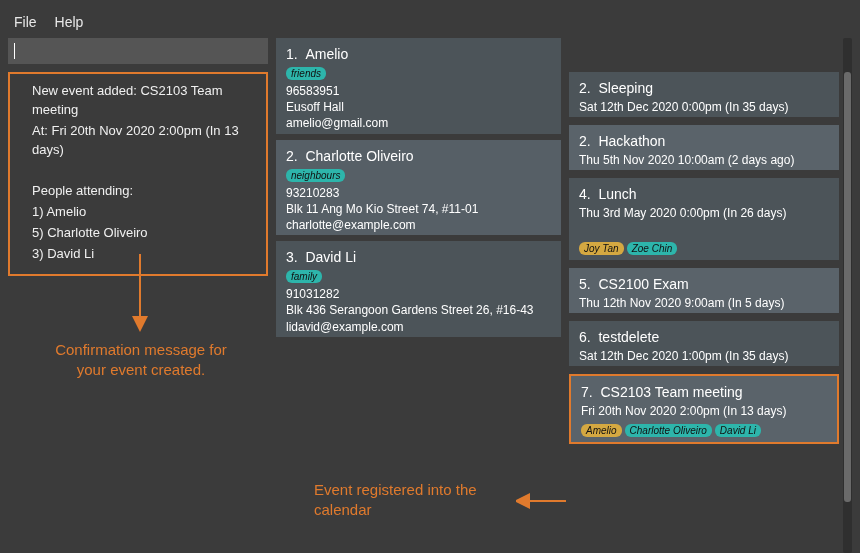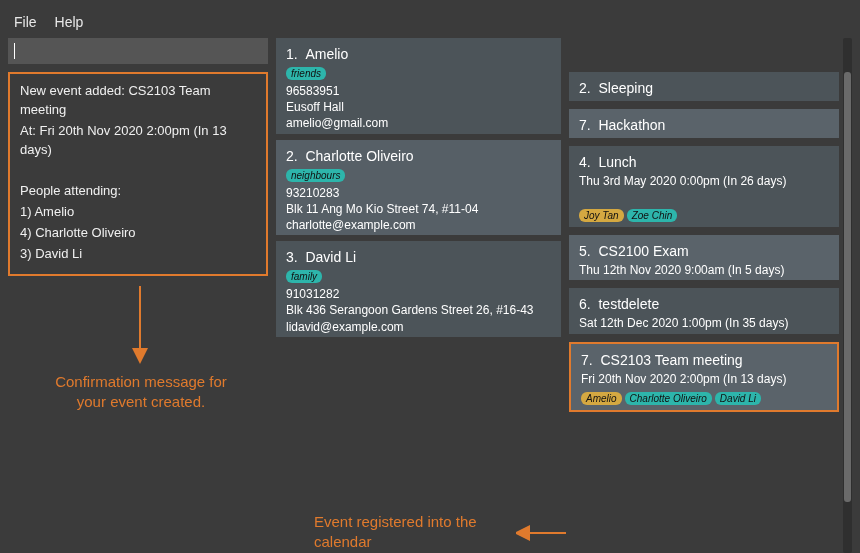--- a/index.html
+++ b/index.html
@@ -65,21 +65,21 @@
   }
   .cursor {
     display: inline-block;
     width: 1px;
     height: 16px;
     background: #fff;
     vertical-align: middle;
   }
   .result-box {
     border: 2px solid #e07a2d;
-    padding: 8px 10px;
+    padding: 8px 22px;
     line-height: 1.45;
     font-size: 13px;
     color: #f0f0f0;
     min-height: 150px;
   }
   .result-box p { margin-bottom: 2px; }
   .person-card, .event-card {
     background: #4c5459;
     padding: 8px 10px 2px 10px;
     color: #e8e8e8;
@@ -130,21 +130,20 @@
     height: 430px;
     background: #6a6a6a;
     border-radius: 3px;
   }
   
   .anno {
     position: absolute;
     color: #e07a2d;
     font-size: 15px;
     pointer-events: none;
-    margin-top: 32px;
   }
   .anno-text1 {
     top: 340px;
     left: 46px;
     width: 190px;
     text-align: center;
     line-height: 1.35;
   }
   .anno-arrow1 {
     top: 254px;
@@ -175,57 +174,59 @@
   <div class="col left">
     <div class="cmdline">
       <span class="cursor"></span>
     </div>
     <div class="result-box">
       <p>New event added: CS2103 Team meeting</p>
       <p>At: Fri 20th Nov 2020 2:00pm (In 13 days)</p>
       <p>&nbsp;</p>
       <p>People attending:</p>
       <p>1) Amelio</p>
-      <p>4) Charlotte Oliveiro</p>
+      <p>5) Charlotte Oliveiro</p>
       <p>3) David Li</p>
     </div>
   </div>
 
   <div class="col middle" id="people-list">
       <div class="person-card">
         <div class="card-title">1. Amelio</div>
         <div><span class="tag teal">friends</span></div>
         <div class="card-sub">96583951</div>
         <div class="card-sub">Eusoff Hall</div>
         <div class="card-sub">amelio@gmail.com</div>
       </div>
       <div class="person-card alt">
         <div class="card-title">2. Charlotte Oliveiro</div>
         <div><span class="tag teal">neighbours</span></div>
         <div class="card-sub">93210283</div>
-        <div class="card-sub">Blk 11 Ang Mo Kio Street 74, #11-04</div>
+        <div class="card-sub">Blk 11 Ang Mo Kio Street 74, #11-01</div>
         <div class="card-sub">charlotte@example.com</div>
       </div>
       <div class="person-card">
         <div class="card-title">3. David Li</div>
         <div><span class="tag teal">family</span></div>
         <div class="card-sub">91031282</div>
         <div class="card-sub">Blk 436 Serangoon Gardens Street 26, #16-43</div>
         <div class="card-sub">lidavid@example.com</div>
       </div>
     </div>
 
   <div class="col right">
     <div class="rightlist" id="events-list">
         <div style="height: 26px;"></div>
         <div class="event-card">
           <div class="card-title">2. Sleeping</div>
+          <div class="card-sub">Sat 12th Dec 2020 0:00pm (In 35 days)</div>
         </div>
         <div class="event-card alt">
-          <div class="card-title">7. Hackathon</div>
+          <div class="card-title">2. Hackathon</div>
+          <div class="card-sub">Thu 5th Nov 2020 10:00am (2 days ago)</div>
         </div>
         <div class="event-card">
           <div class="card-title">4. Lunch</div>
           <div class="card-sub">Thu 3rd May 2020 0:00pm (In 26 days)</div>
           <div style="margin-top: 18px;"><span class="tag amber">Joy Tan</span><span class="tag teal">Zoe Chin</span></div>
         </div>
         <div class="event-card alt">
           <div class="card-title">5. CS2100 Exam</div>
           <div class="card-sub">Thu 12th Nov 2020 9:00am (In 5 days)</div>
         </div>

